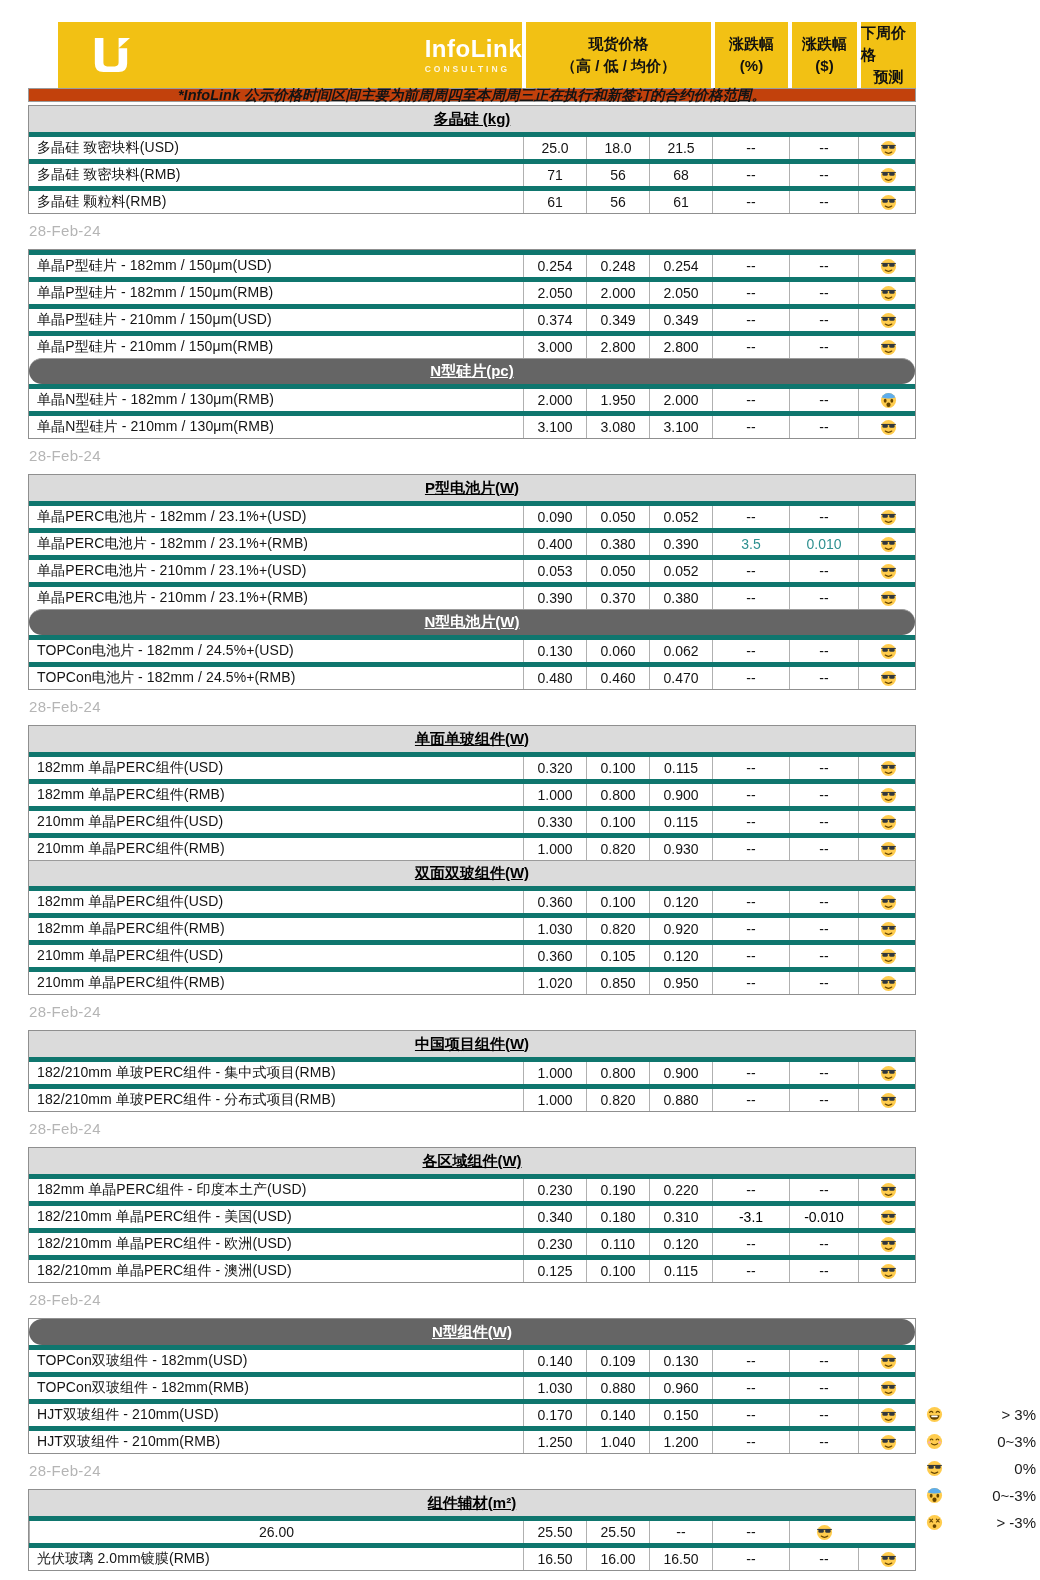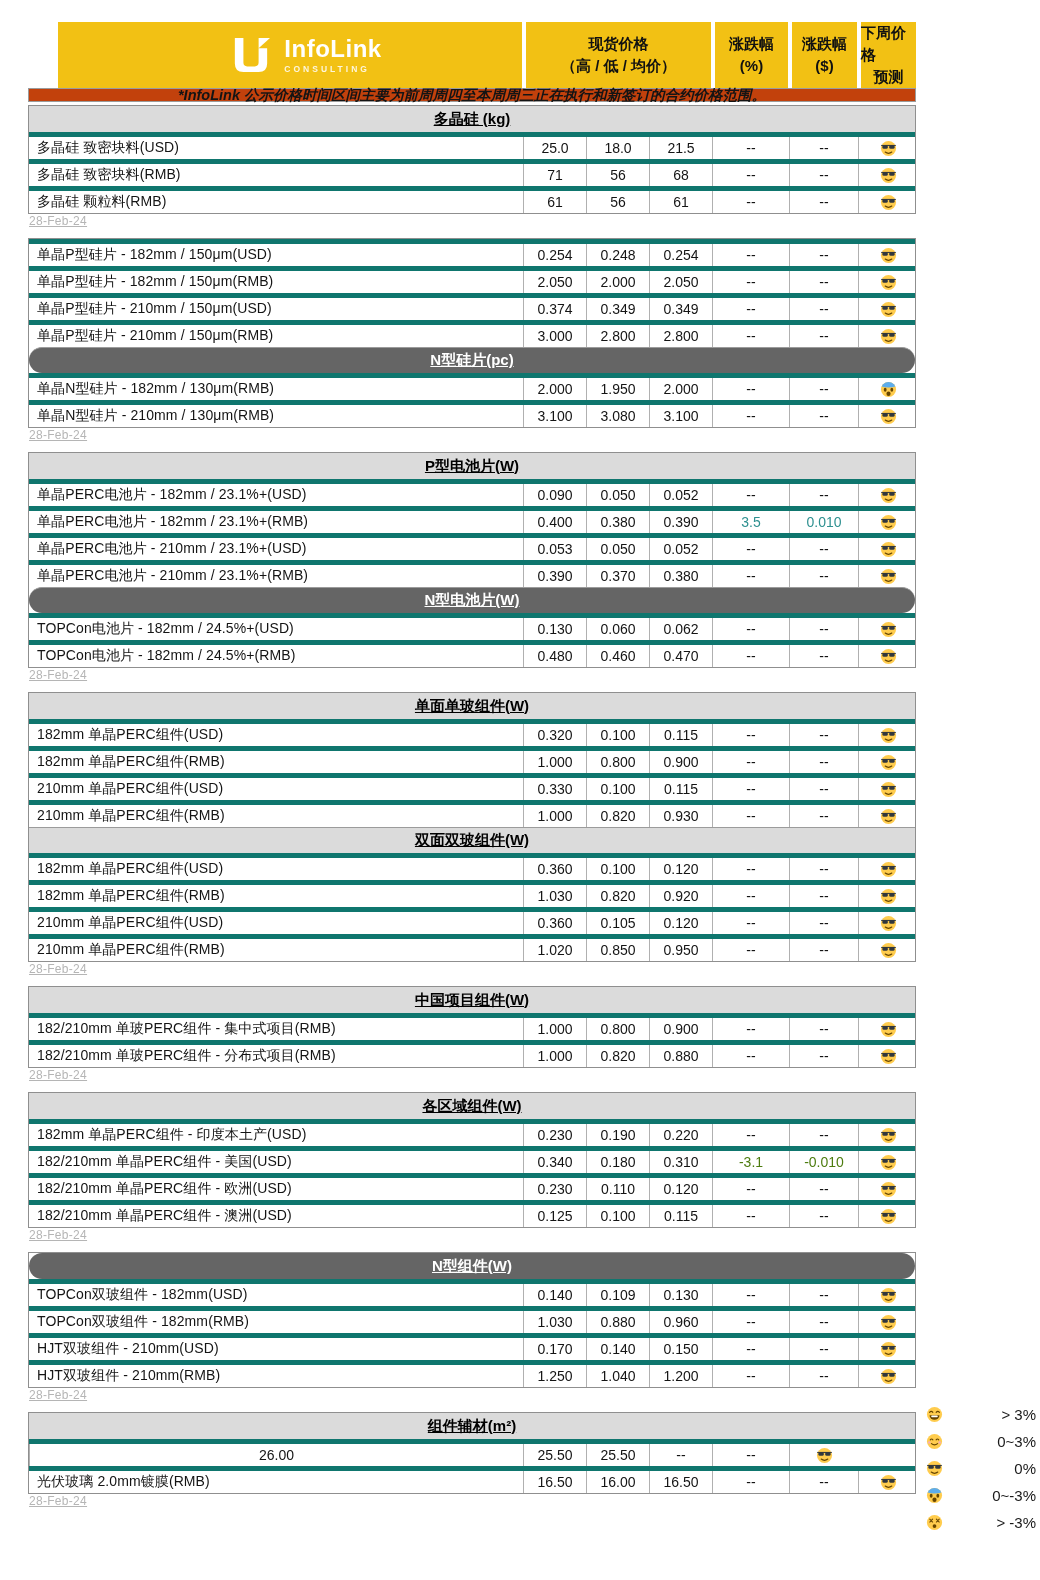--- a/index.html
+++ b/index.html
@@ -8,21 +8,21 @@
     width:1040px; height:1580px; position:relative; background:#ffffff;
     font-family:"Liberation Sans", sans-serif; color:#141414;
   }
   .sheet { position:absolute; left:28px; top:22px; width:888px; }
 
   
   .hband { display:grid; grid-template-columns:494px 189px 77px 69px 59px; height:66px; background:#fff; }
   .hcell { background:#F2C114; display:flex; flex-direction:column; justify-content:center; align-items:center;
            font-weight:bold; font-size:15px; line-height:22px; color:#111; }
   .hcell + .hcell { border-left:4px solid #fff; }
-  .logo-cell { flex-direction:row; justify-content:center; padding-left:32px; gap:12px;margin-left:30px; }
+  .logo-cell { flex-direction:row; justify-content:space-between; padding-left:32px; gap:12px;margin-left:30px; }
   .logo-mark { display:flex; }
   .logo-text { display:flex; flex-direction:column; line-height:1; }
   .brand { color:#fff; font-size:24px; font-weight:bold; letter-spacing:.5px; }
   .brand-sub { color:rgba(255,255,255,.85); font-size:8.5px; letter-spacing:3px; margin-top:4px; font-weight:bold; }
 
   
   .note { border:1px solid #9b9b9b; height:14px; display:flex; align-items:center; justify-content:center;
           font-weight:bold; font-size:14.5px; background:#c2410c;font-style:italic; }
 
   
@@ -30,22 +30,22 @@
   .sec-h { height:26px; display:flex; align-items:center; justify-content:center;
            font-weight:bold; font-size:15px;text-decoration:underline; }
   .sec-h.light { background:#DBDBDB; color:#000; }
   .sec-h.dark  { background:#656565; color:#fff;border-radius:13px; }
   .sec-h:not(:first-child) { border-top:1px solid #9b9b9b; }
   .row { display:grid; grid-template-columns:494px 63px 63px 63px 77px 69px 59px; height:27px; background:#fff; }
   .row, .sec-h + .row { border-top:5px solid #0f766e; }
   .cell { display:flex; align-items:center; justify-content:center; font-size:14px; border-left:1px solid #b0b0b0; }
   .cell.label { justify-content:flex-start; padding-left:8px; border-left:none; letter-spacing:.1px; }
   .cell.up   { color:#2E9090; }
-  .cell.down { color:#4d7c0f;text-align:center; }
-  .date { font-size:12px; color:#b5b5b5; margin:0 0 10px 1px; letter-spacing:.3px;text-decoration:underline; }
+  .cell.down { color:#000000;text-align:center; }
+  .date { font-size:15px; color:#b5b5b5; margin:8px 0 10px 1px; letter-spacing:.3px; }
 
   .emoji { display:inline-flex; line-height:0; }
 
   
   .legend { position:absolute; left:926px; top:1401px; width:110px; }
   .legend-item { height:27px; display:flex; align-items:center; }
   .legend-item .emoji { width:18px; }
   .legend-label { flex:1; text-align:right; font-size:15px; color:#1a1a1a; }
 </style>
 </head>

